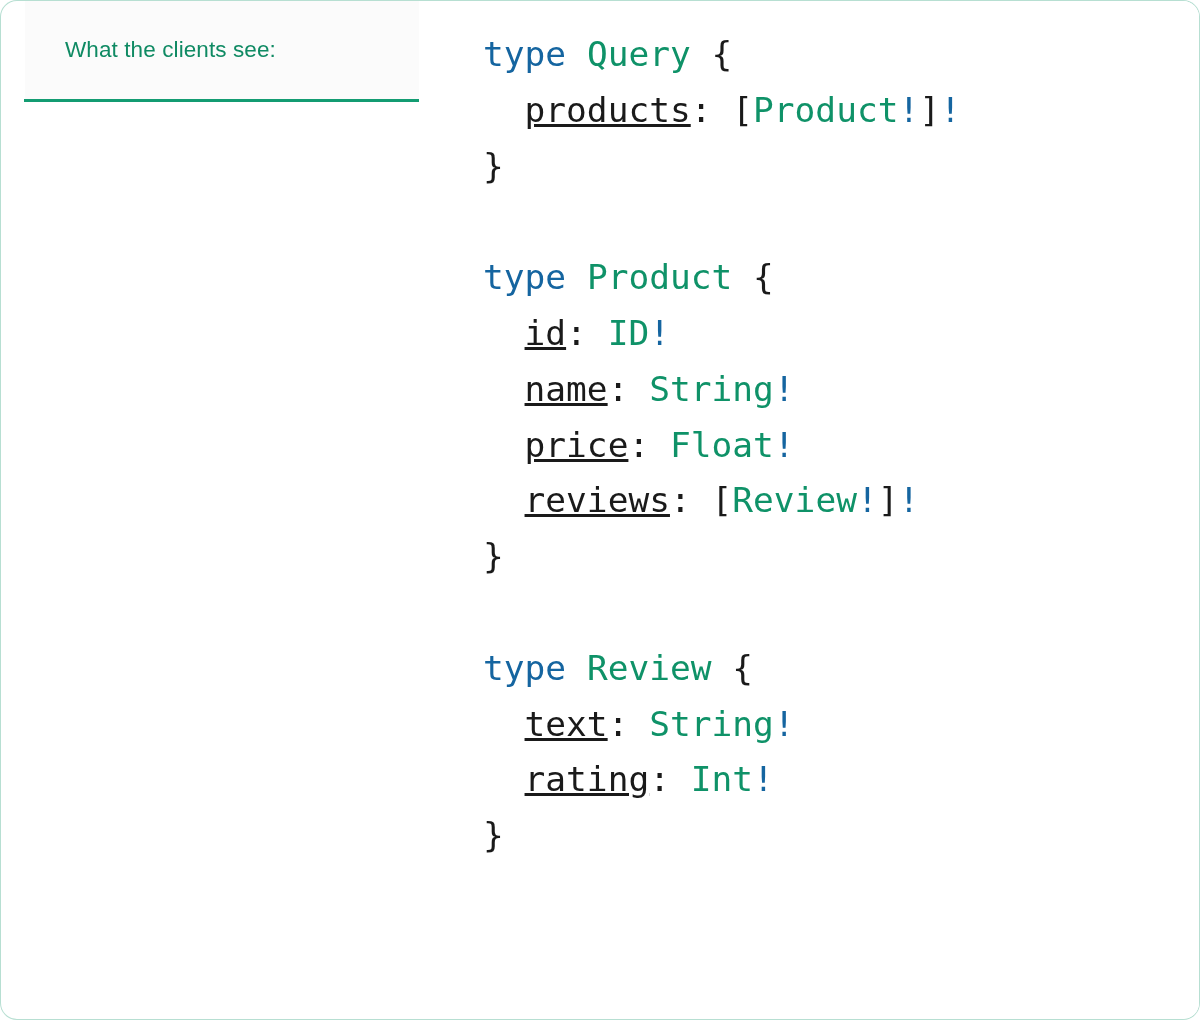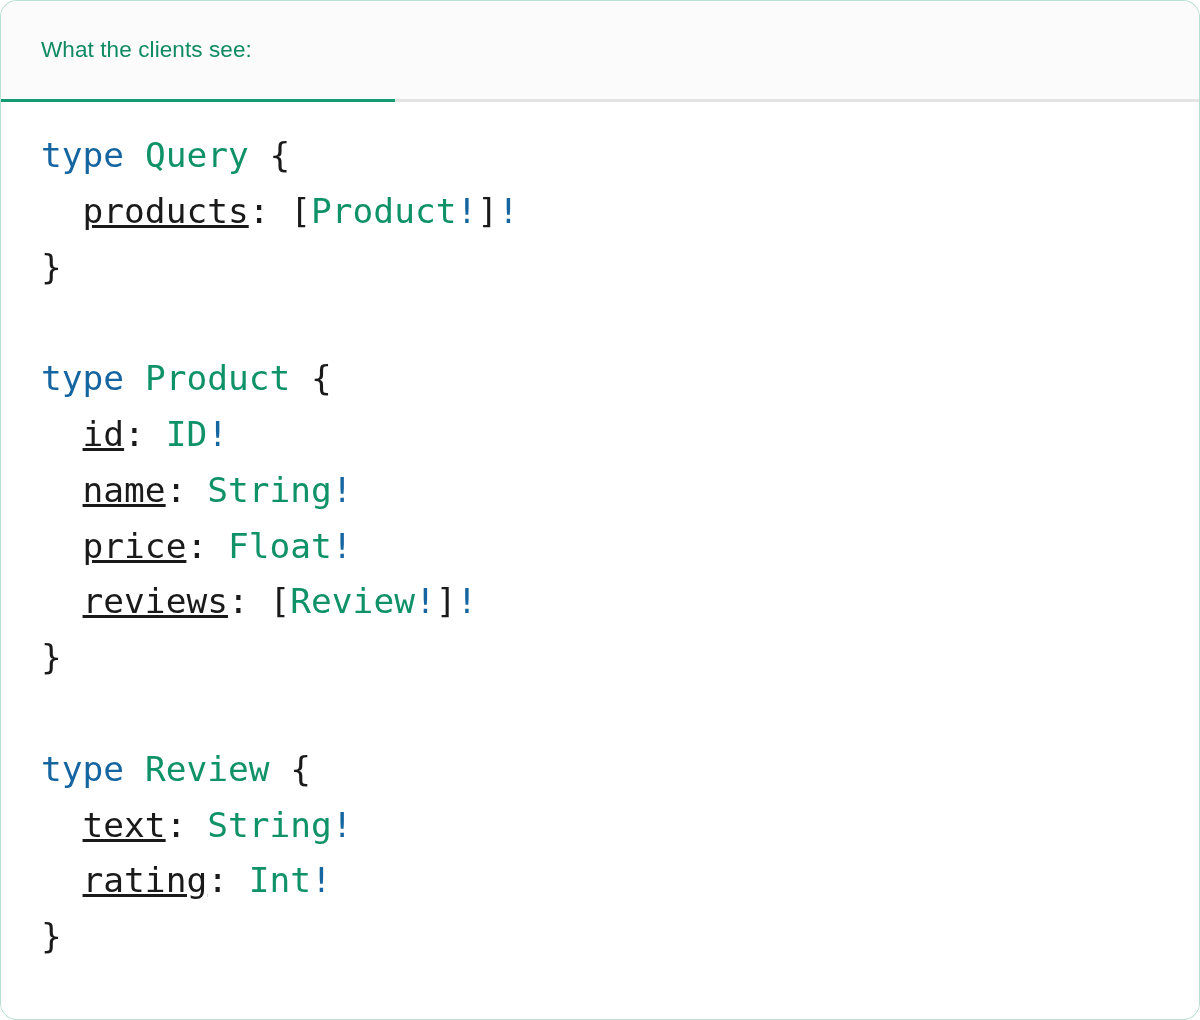--- a/index.html
+++ b/index.html
@@ -19,21 +19,22 @@
   .card {
     position: relative;
     box-sizing: border-box;
     width: 1200px;
     height: 1020px;
     background: #ffffff;
     border: 1px solid rgba(16, 150, 105, 0.30);
     border-radius: 17px;
     overflow: hidden;
     display: flex;
-    flex-direction: column;
+    flex-direction: row;
+    padding-left: 24px;
   }
 
   
   .tabstrip {
     position: relative;
     flex: 0 0 auto;
     height: 98px;
     background: #fbfbfb;
     display: flex;
     align-items: center;
@@ -78,21 +79,21 @@
   pre.code {
     margin: 0;
     padding: 0 0 0 40px;
     font-family: "DejaVu Sans Mono", "Liberation Mono", monospace;
     font-size: 34.5px;
     line-height: 55.8px;
     color: #1a1a1a;
     white-space: pre;
     tab-size: 2;
   }
-  .ln { display: block; min-height: 55.8px; }
+  .ln { display: block; min-height: 55.8px; margin-left: 24px; }
 
   
   .t-kw    { color: #1565a0; }  
   .t-type  { color: #0f9268; }  
   .t-bang  { color: #1565a0; }  
   .t-punc  { color: #1a1a1a; }  
   .t-field { color: #1a1a1a; text-decoration: underline; }  
 </style>
 </head>
 <body>

